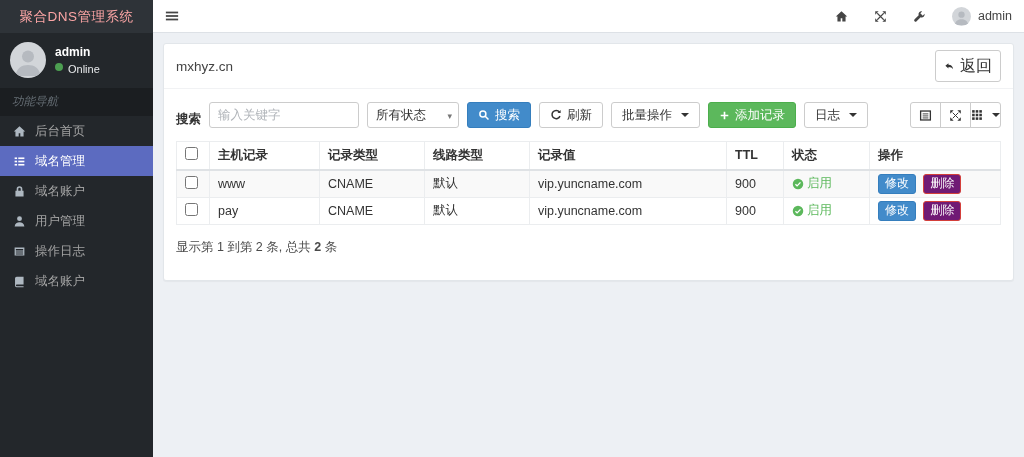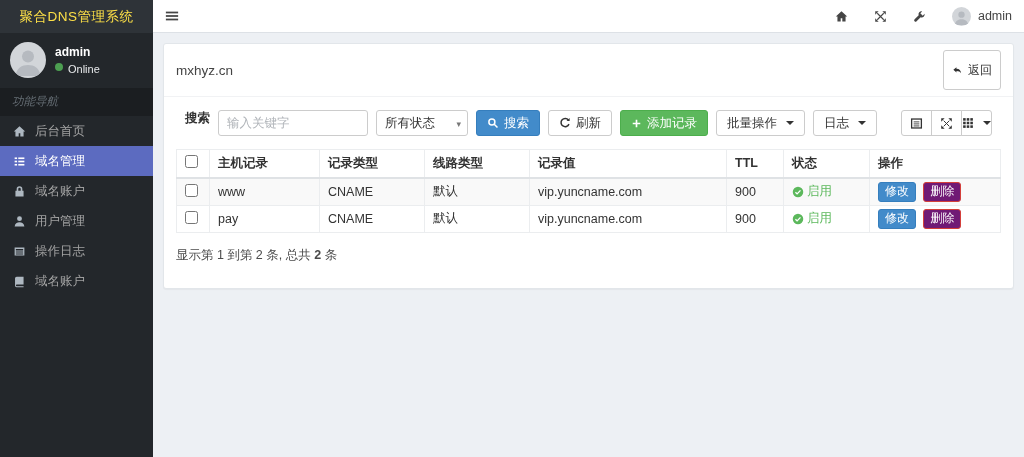--- a/index.html
+++ b/index.html
@@ -6,21 +6,21 @@
   html,body { width:1024px; height:457px; }
   body {
     font-family: "Liberation Sans", "DejaVu Sans", sans-serif;
     background:#edf0f4; overflow:hidden; position:relative;
     -webkit-font-smoothing:antialiased;
   }
   svg { display:block; }
 
   
   .sidebar { position:absolute; left:0; top:0; width:153px; height:457px; background:#23272b; z-index:5; }
-  .logo { height:33px; background:#2e3338; color:#fde047; font-size:13.5px; font-weight:500;
+  .logo { height:33px; background:#2e3338; color:#fca5a5; font-size:13.5px; font-weight:500;
           display:flex; align-items:center; justify-content:center; letter-spacing:.5px; }
   .user-panel { display:flex; align-items:center; padding:9px 10px 10px; gap:9px; }
   .avatar { width:36px; height:36px; border-radius:50%; background:#d2d5d9; overflow:hidden; flex:none; position:relative; }
   .avatar svg { position:absolute; left:0; top:0; }
   .user-name { color:#fff; font-size:12px; font-weight:bold; margin-bottom:4px; }
   .user-status { color:#e8eaec; font-size:11px; display:flex; align-items:flex-start; gap:5px; }
   .dot { width:8px; height:8px; border-radius:50%; background:#4c9e51; display:inline-block; }
   .nav-header { background:#1b1e21; color:#646c73; font-size:11.5px; padding:6px 12px 7px;font-style:italic; }
   .menu { list-style:none; }
   .menu-item { display:flex; align-items:center; gap:8px; height:30px; padding:0 12px;
@@ -40,30 +40,30 @@
   .avatar-sm svg { position:absolute; left:0; top:0; }
 
   
   .content { position:absolute; left:153px; top:34px; right:0; bottom:0; padding:9px 10px; }
   .card { background:#fff; border:1px solid #e2e6ea; border-radius:3px; box-shadow:0 1px 1px rgba(0,0,0,.04); }
   .card-header { display:flex; align-items:center; padding:6px 12px; border-bottom:1px solid #f1f2f4; min-height:28px; }
   .card-title { font-size:13.5px; color:#444; }
   .btn { display:inline-flex; align-items:center; justify-content:center; gap:5px; height:26px;
          padding:0 10px; font-size:12.5px; border-radius:3px; border:1px solid #ccc;
          background:#fff; color:#333; cursor:pointer; font-family:inherit; white-space:nowrap; }
-  .btn-back { margin-left:auto; height:40px; font-size:12px; padding:0 8px; }
+  .btn-back { margin-left:auto; height:32px; font-size:16px; padding:0 8px; }
   .btn-primary { background:#428bca; border-color:#357ebd; color:#fff; }
   .btn-success { background:#5cb85c; border-color:#4cae4c; color:#fff; }
   .btn-xs { height:20px; padding:0 6px; font-size:12px; }
   .btn-danger { background:#701a75; border-color:#d43f3a; color:#fff; }
   .caret { width:0; height:0; border-left:4px solid transparent; border-right:4px solid transparent;
            border-top:4px solid #333; margin-left:4px; display:inline-block; }
 
   
-  .toolbar { display:flex; align-items:flex-start; padding:13px 21px; }
+  .toolbar { display:flex; align-items:flex-end; padding:13px 12px; }
   .toolbar > * { margin-right:8px; }
   .search-label { font-size:12.5px; font-weight:bold; color:#333; }
   .search-input { width:150px; height:26px; border:1px solid #ccc; border-radius:3px;
                   padding:0 8px; font-size:12.5px; color:#333; font-family:inherit; }
   .search-input::placeholder { color:#b0b4b9; }
   .select-wrap { position:relative; display:inline-block; }
   .status-select { -webkit-appearance:none; appearance:none; width:92px; height:26px;
                    border:1px solid #ccc; border-radius:3px; background:#fff; padding:0 20px 0 8px;
                    font-size:12.5px; color:#333; font-family:inherit; cursor:pointer; }
   .sel-caret { position:absolute; right:7px; top:10px; pointer-events:none; color:#777;
@@ -239,29 +239,29 @@
           </svg>
         <span>搜索</span>
       </button>
       <button class="btn">
         <svg width="12" height="12" viewBox="0 0 16 16">
             <path fill="none" stroke="#333" stroke-width="2" d="M13.3 9.5A5.5 5.5 0 1112.6 4"></path>
             <path fill="#333" d="M14.2 1.2v4.2H10z"></path>
           </svg>
         <span>刷新</span>
       </button>
+      <button class="btn">
+        <span>批量操作</span>
+        <span class="caret"></span>
+      </button>
       <button class="btn btn-success">
         <svg width="11" height="11" viewBox="0 0 16 16">
             <path fill="#fff" d="M6.8 2.5h2.4v4.3h4.3v2.4H9.2v4.3H6.8V9.2H2.5V6.8h4.3z"></path>
           </svg>
         <span>添加记录</span>
-      </button>
-      <button class="btn">
-        <span>批量操作</span>
-        <span class="caret"></span>
       </button>
       <button class="btn">
         <span>日志</span>
         <span class="caret"></span>
       </button>
 
       <span class="view-group">
         <button class="btn">
           <svg width="13" height="13" viewBox="0 0 16 16">
               <rect x="2" y="2.5" width="12" height="11" fill="none" stroke="#333" stroke-width="1.6"></rect>

